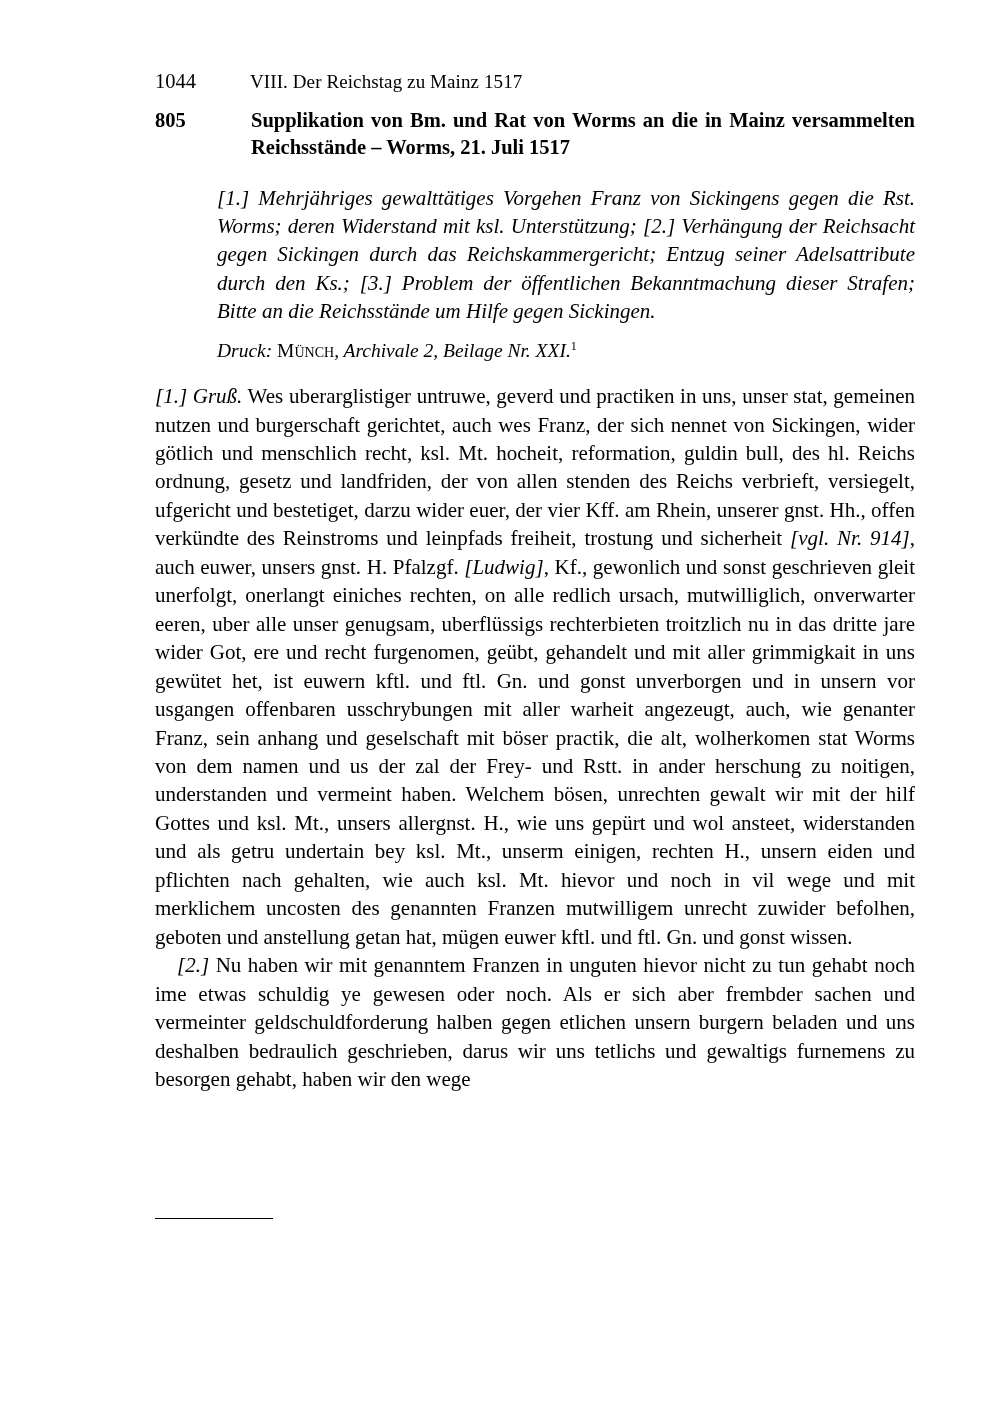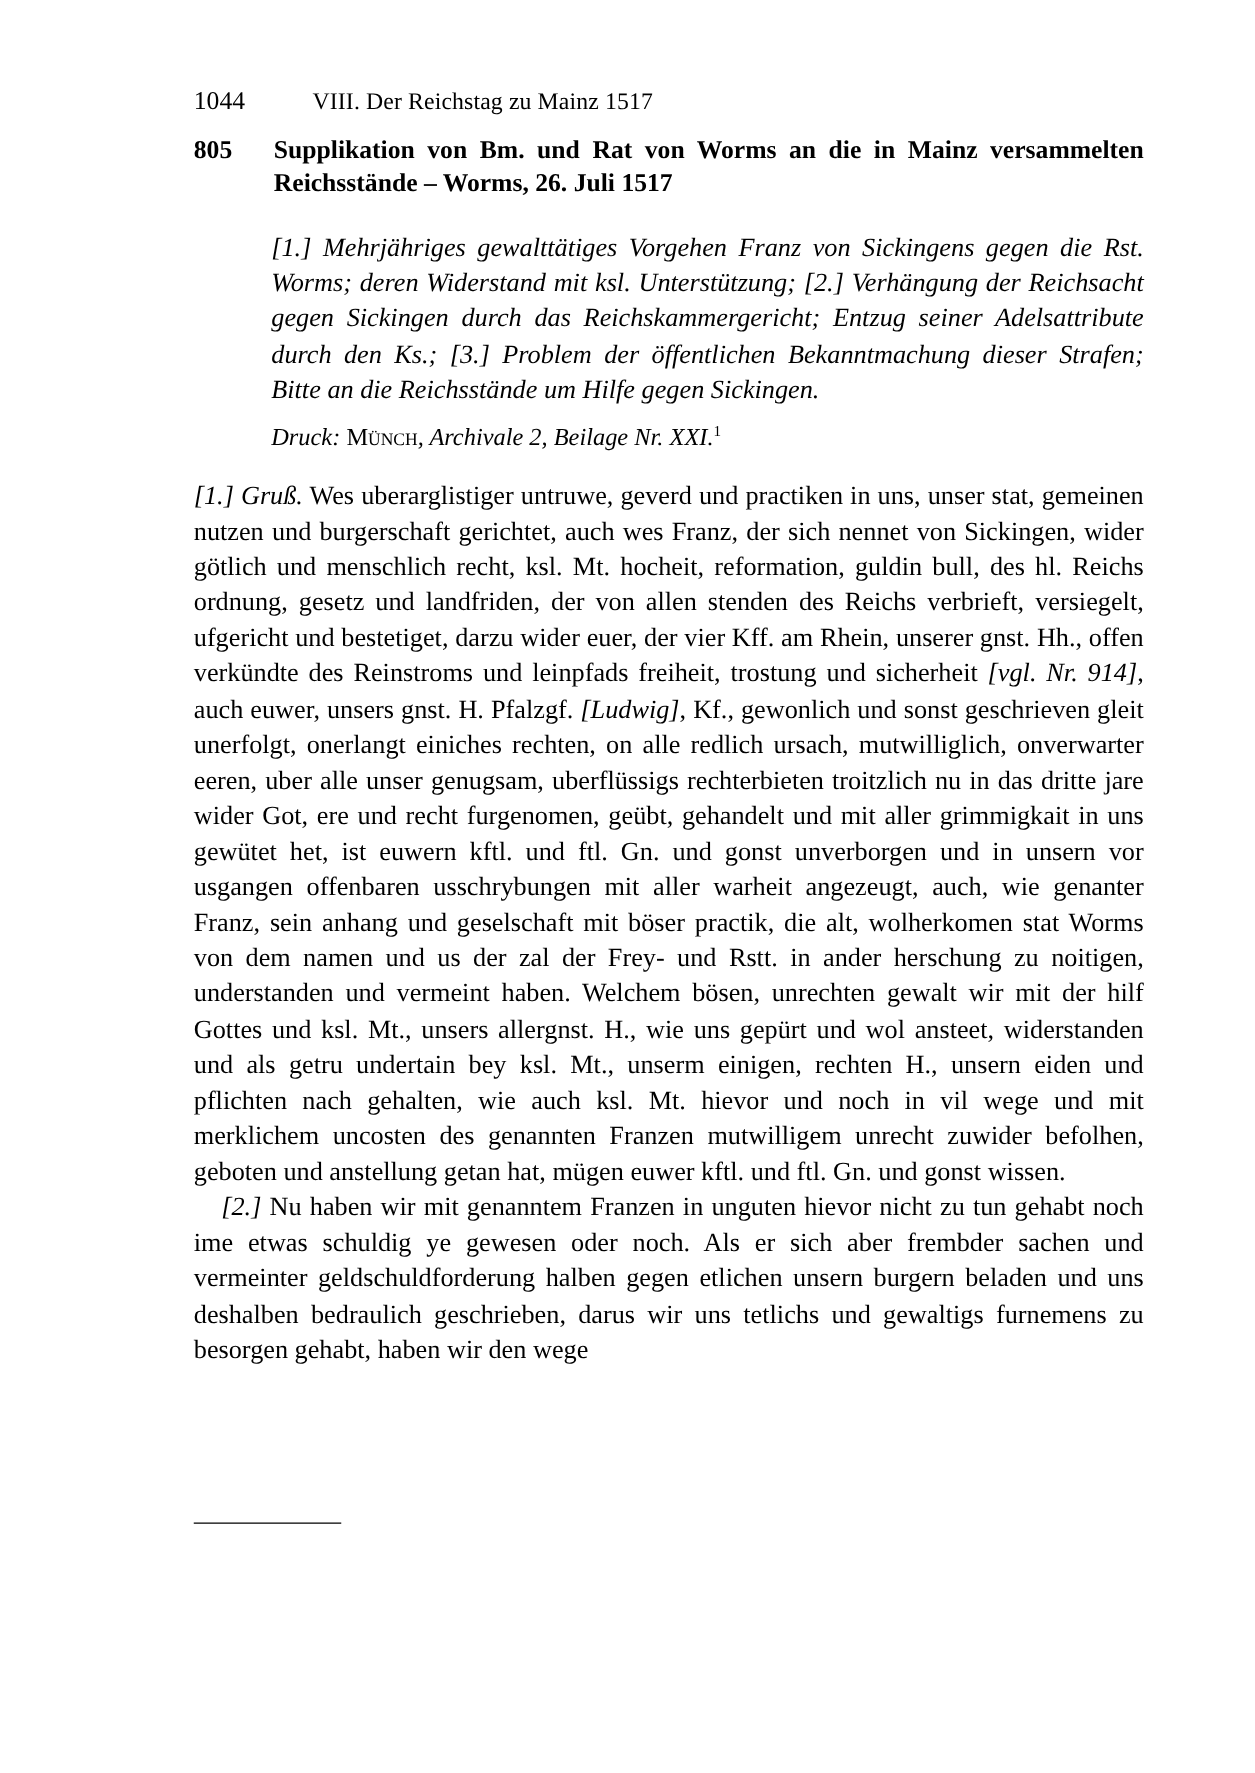--- a/index.html
+++ b/index.html
@@ -56,20 +56,21 @@
   }
   .para.indent {
     text-indent: 22px;
   }
   .opening-para {
     margin-bottom: 28px;
   }
   .doc-head {
     display: flex;
     margin-bottom: 22px;
+    gap: 32px;
   }
   .doc-num {
     flex: 0 0 64px;
     font-weight: bold;
     font-size: 20.5px;
     line-height: 1.33;
   }
   .doc-title {
     font-weight: bold;
     font-size: 20.5px;
@@ -138,21 +139,21 @@
   <div class="content">
 
     <div class="header-row">
       <div class="folio">1044</div>
       <div class="running-title">VIII. Der Reichstag zu Mainz 1517</div>
     </div>
 
 
     <div class="doc-head">
       <div class="doc-num">805</div>
-      <div class="doc-title">Supplikation von Bm. und Rat von Worms an die in Mainz versammelten Reichsstände – Worms, 26. Juli 1517</div>
+      <div class="doc-title">Supplikation von Bm. und Rat von Worms an die in Mainz versammelten Reichsstände – Worms, 21. Juli 1517</div>
     </div>
 
     <div class="regest">[1.] Mehrjähriges gewalttätiges Vorgehen Franz von Sickingens gegen die Rst. Worms; deren Widerstand mit ksl. Unterstützung; [2.] Verhängung der Reichsacht gegen Sickingen durch das Reichskammergericht; Entzug seiner Adelsattribute durch den Ks.; [3.] Problem der öffentlichen Bekanntmachung dieser Strafen; Bitte an die Reichsstände um Hilfe gegen Sickingen.</div>
 
     <div class="druck">
       <span class="it">Druck:</span>
       <span class="smallcaps">Münch</span><span class="it">, Archivale 2, Beilage Nr. XXI.</span><sup>1</sup>
     </div>
 
     <div class="body-text">

